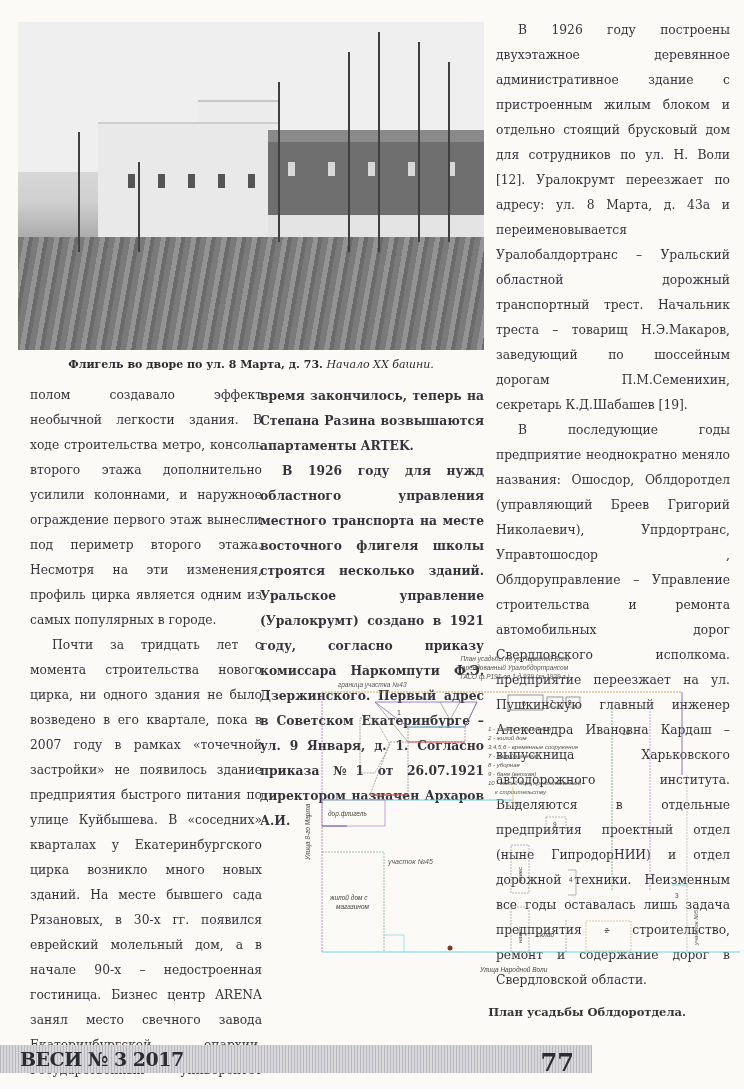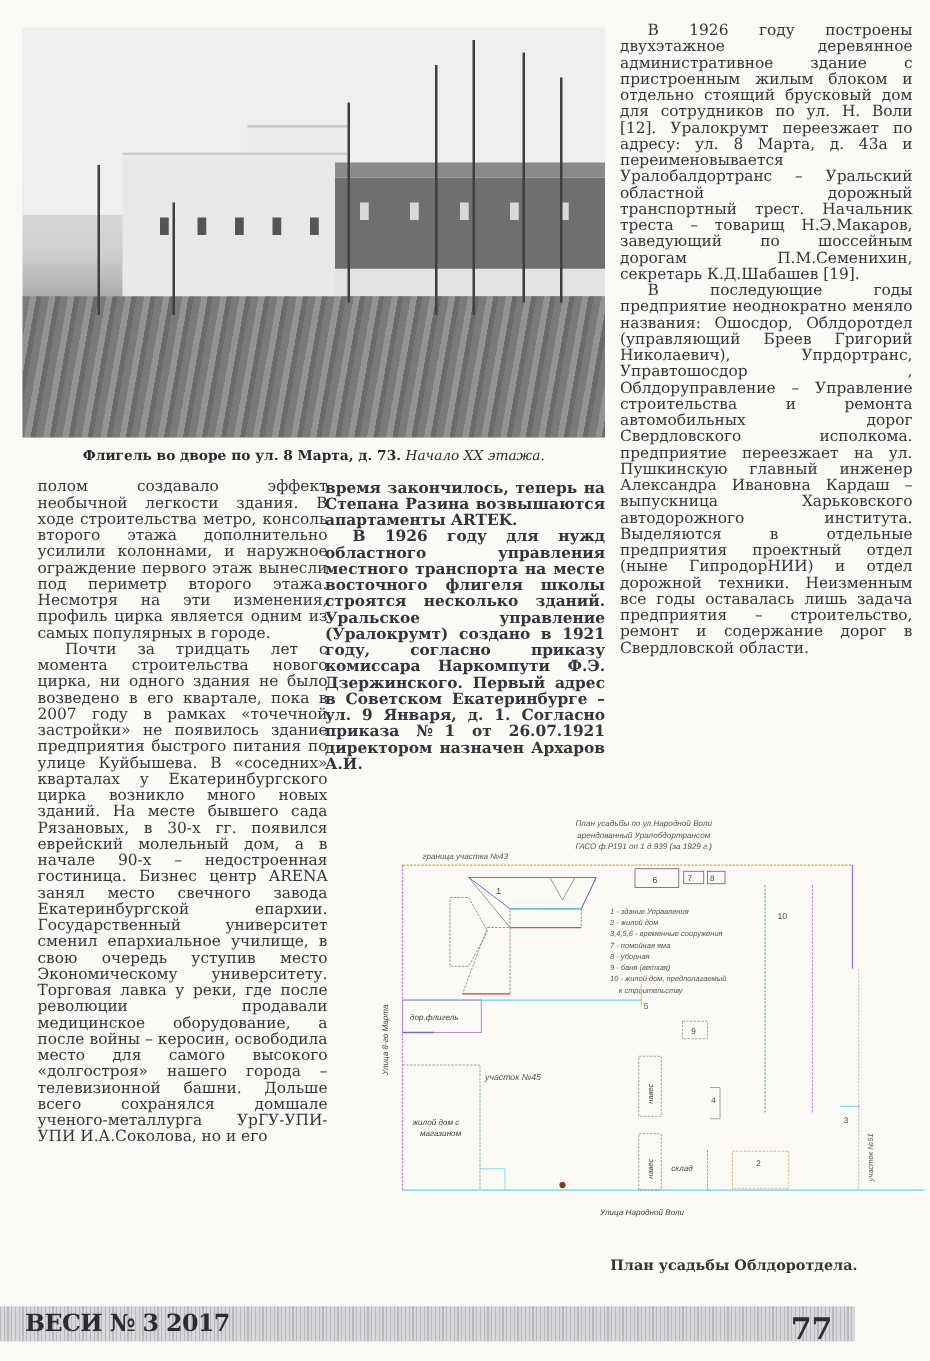--- a/index.html
+++ b/index.html
@@ -25,38 +25,38 @@
   .photo .ground { position:absolute; left:0; top:215px; right:0; bottom:0;
     background: repeating-linear-gradient(100deg, #7a7a7a 0 6px, #939393 6px 11px, #6b6b6b 11px 15px); }
   .photo .tree { position:absolute; width:2px; background:#3f3f3f; }
   .photo-caption {
     position:absolute; left:18px; top:358px; width:466px; text-align:center;
     font-size:11px; color:#2a2a2e;
   }
   .photo-caption b { font-weight:bold; }
   .photo-caption i { font-style:italic; }
 
-  .col { position:absolute; font-size:12.3px; line-height:13px; text-align:justify; color:#34343a; }
+  .col { position:absolute; font-size:12.3px; line-height:25px; text-align:justify; color:#34343a; }
   .col p { margin:0; text-indent:0; }
   .col p.ind { text-indent:22px; }
   .col-left { left:30px; top:383px; width:232px; }
   .col-mid { left:260px; top:383px; width:224px;font-weight:bold; }
   .col-right { left:496px; top:18px; width:234px; }
 
   .plan {
     position:absolute; left:300px; top:645px; width:444px; height:355px;
   }
   .plan svg { position:absolute; left:0; top:0; }
   .plan-caption {
     position:absolute; left:300px; top:1005px; width:386px; text-align:right;
     font-weight:bold; font-size:11.5px; color:#333;
   }
 
   .footer {
-    position:absolute; left:0; top:1045px; width:684px; height:28px;
+    position:absolute; left:0; top:1045px; width:592px; height:28px;
     background: repeating-linear-gradient(90deg, #b9b9bd 0 1px, #d8d8da 1px 3px);
   }
   .footer .mag { position:absolute; left:20px; top:3px; font-weight:bold; font-size:19px; color:#2b2b33; font-family:"DejaVu Serif", serif; letter-spacing:-0.5px; }
   .footer .page { position:absolute; right:18px; top:3px; font-weight:bold; font-size:24px; color:#2b2b33; font-family:"DejaVu Serif", serif; }
 </style>
 </head>
 <body>
 
 <div class="photo">
   <div class="sky"></div>
@@ -81,21 +81,21 @@
   <div class="tree" style="left:330px;top:30px;height:200px"></div>
   <div class="tree" style="left:360px;top:10px;height:220px"></div>
   <div class="tree" style="left:400px;top:20px;height:200px"></div>
   <div class="tree" style="left:430px;top:40px;height:180px"></div>
   <div class="tree" style="left:260px;top:60px;height:160px"></div>
   <div class="tree" style="left:60px;top:110px;height:120px"></div>
   <div class="tree" style="left:120px;top:140px;height:90px"></div>
 </div>
 <div class="photo-caption">
   <b>Флигель во дворе по ул. 8 Марта, д. 73.</b>
-  <i>Начало XX этажа.</i>
+  <i>Начало XX башни.</i>
 </div>
 
 <div class="col col-left">
   <p>полом создавало эффект необычной легкости здания. В ходе строительства метро, консоль второго этажа дополнительно усилили колоннами, и наружное ограждение первого этаж вынесли под периметр второго этажа. Несмотря на эти изменения, профиль цирка является одним из самых популярных в городе.</p>
   <p class="ind">Почти за тридцать лет с момента строительства нового цирка, ни одного здания не было возведено в его квартале, пока в 2007 году в рамках «точечной застройки» не появилось здание предприятия быстрого питания по улице Куйбышева. В «соседних» кварталах у Екатеринбургского цирка возникло много новых зданий. На месте бывшего сада Рязановых, в 30-х гг. появился еврейский молельный дом, а в начале 90-х – недостроенная гостиница. Бизнес центр ARENA занял место свечного завода Екатеринбургской епархии. Государственный университет сменил епархиальное училище, в свою очередь уступив место Экономическому университету. Торговая лавка у реки, где после революции продавали медицинское оборудование, а после войны – керосин, освободила место для самого высокого «долгостроя» нашего города – телевизионной башни. Дольше всего сохранялся домшале ученого-металлурга УрГУ-УПИ-УПИ И.А.Соколова, но и его</p>
 </div>
 
 <div class="col col-mid">
   <p>время закончилось, теперь на Степана Разина возвышаются апартаменты ARTEK.</p>
   <p class="ind">В 1926 году для нужд областного управления местного транспорта на месте восточного флигеля школы строятся несколько зданий. Уральское управление (Уралокрумт) создано в 1921 году, согласно приказу комиссара Наркомпути Ф.Э. Дзержинского. Первый адрес в Советском Екатеринбурге – ул. 9 Января, д. 1. Согласно приказа №1 от 26.07.1921 директором назначен Архаров А.И.</p>

